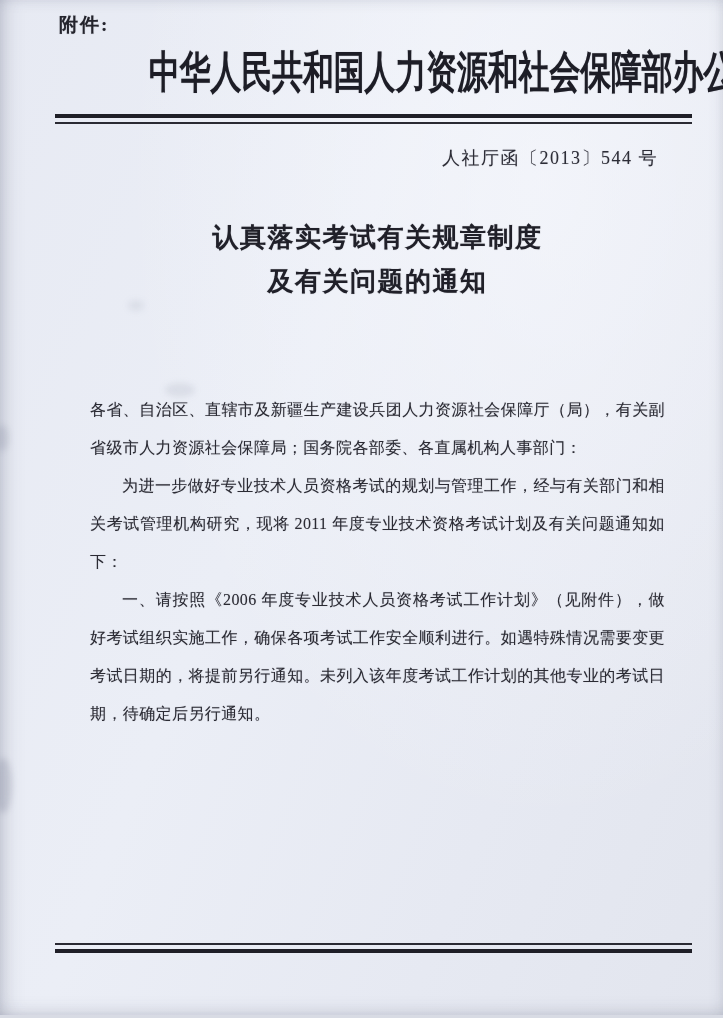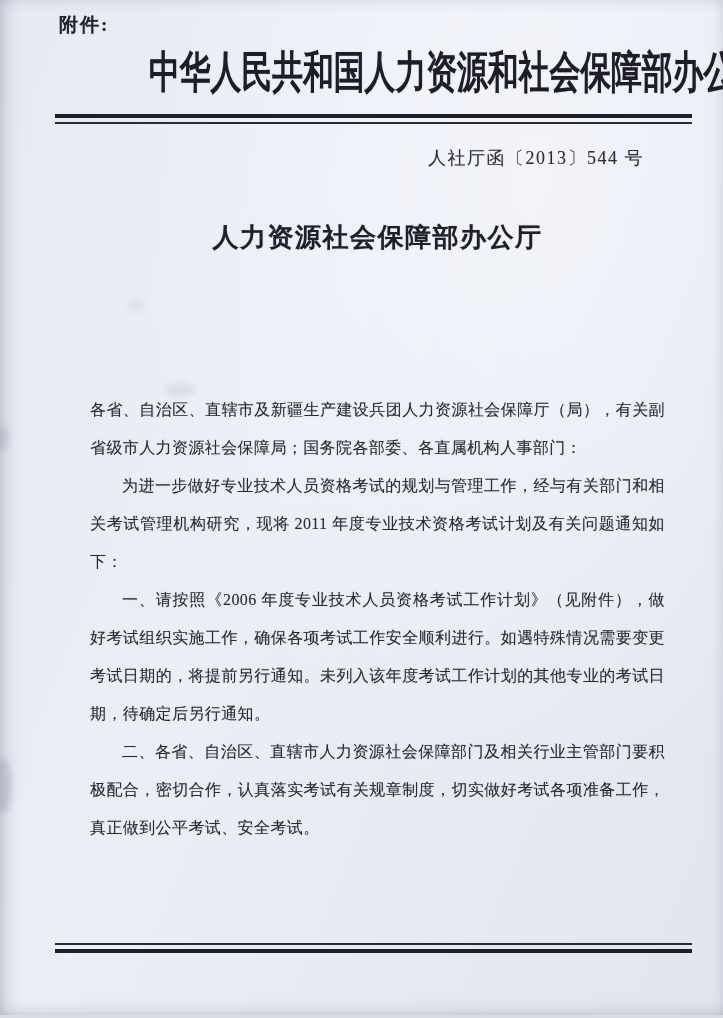--- a/index.html
+++ b/index.html
@@ -65,21 +65,21 @@
     border-bottom: 2px solid #2a2a33;
   }
   .rule-footer {
     top: 943px;
     border-top: 2px solid #2a2a33;
     border-bottom: 4px solid #1f1f27;
   }
   .doc-number {
     position: absolute;
     top: 146px;
-    right: 79px;
+    right: 65px;
     font-size: 18px;
     letter-spacing: 1.5px;
     color: #2d2d37;
     text-shadow: 0 0 1px rgba(45,45,55,0.3);
   }
   .notice-title {
     position: absolute;
     top: 216px;
     left: 90px;
     width: 575px;
@@ -126,28 +126,28 @@
 
   <div class="letterhead-wrap">
     <span class="letterhead-text">中华人民共和国人力资源和社会保障部办公厅</span>
   </div>
 
   <div class="rule rule-header"></div>
 
   <div class="doc-number">人社厅函〔2013〕544 号</div>
 
   <div class="notice-title">
-    <div>人力资源社会保障部办公厅</div>
+    <div>认真落实考试有关规章制度</div>
+    <div>及有关问题的通知</div>
   </div>
 
   <div class="body-text">
     <p class="para">各省、自治区、直辖市及新疆生产建设兵团人力资源社会保障厅（局），有关副省级市人力资源社会保障局；国务院各部委、各直属机构人事部门：</p>
     <p class="para indent">为进一步做好专业技术人员资格考试的规划与管理工作，经与有关部门和相关考试管理机构研究，现将 2011 年度专业技术资格考试计划及有关问题通知如下：</p>
     <p class="para indent">一、请按照《2006 年度专业技术人员资格考试工作计划》（见附件），做好考试组织实施工作，确保各项考试工作安全顺利进行。如遇特殊情况需要变更考试日期的，将提前另行通知。未列入该年度考试工作计划的其他专业的考试日期，待确定后另行通知。</p>
-    <p class="para indent">二、各省、自治区、直辖市人力资源社会保障部门及相关行业主管部门要积极配合，密切合作，认真落实考试有关规章制度，切实做好考试各项准备工作，真正做到公平考试、安全考试。</p>
   </div>
 
   <div class="rule rule-footer"></div>
 
   <div class="smudge smudge-1"></div>
   <div class="smudge smudge-2"></div>
   <div class="smudge smudge-3"></div>
   <div class="smudge smudge-4"></div>
 
 </div>

